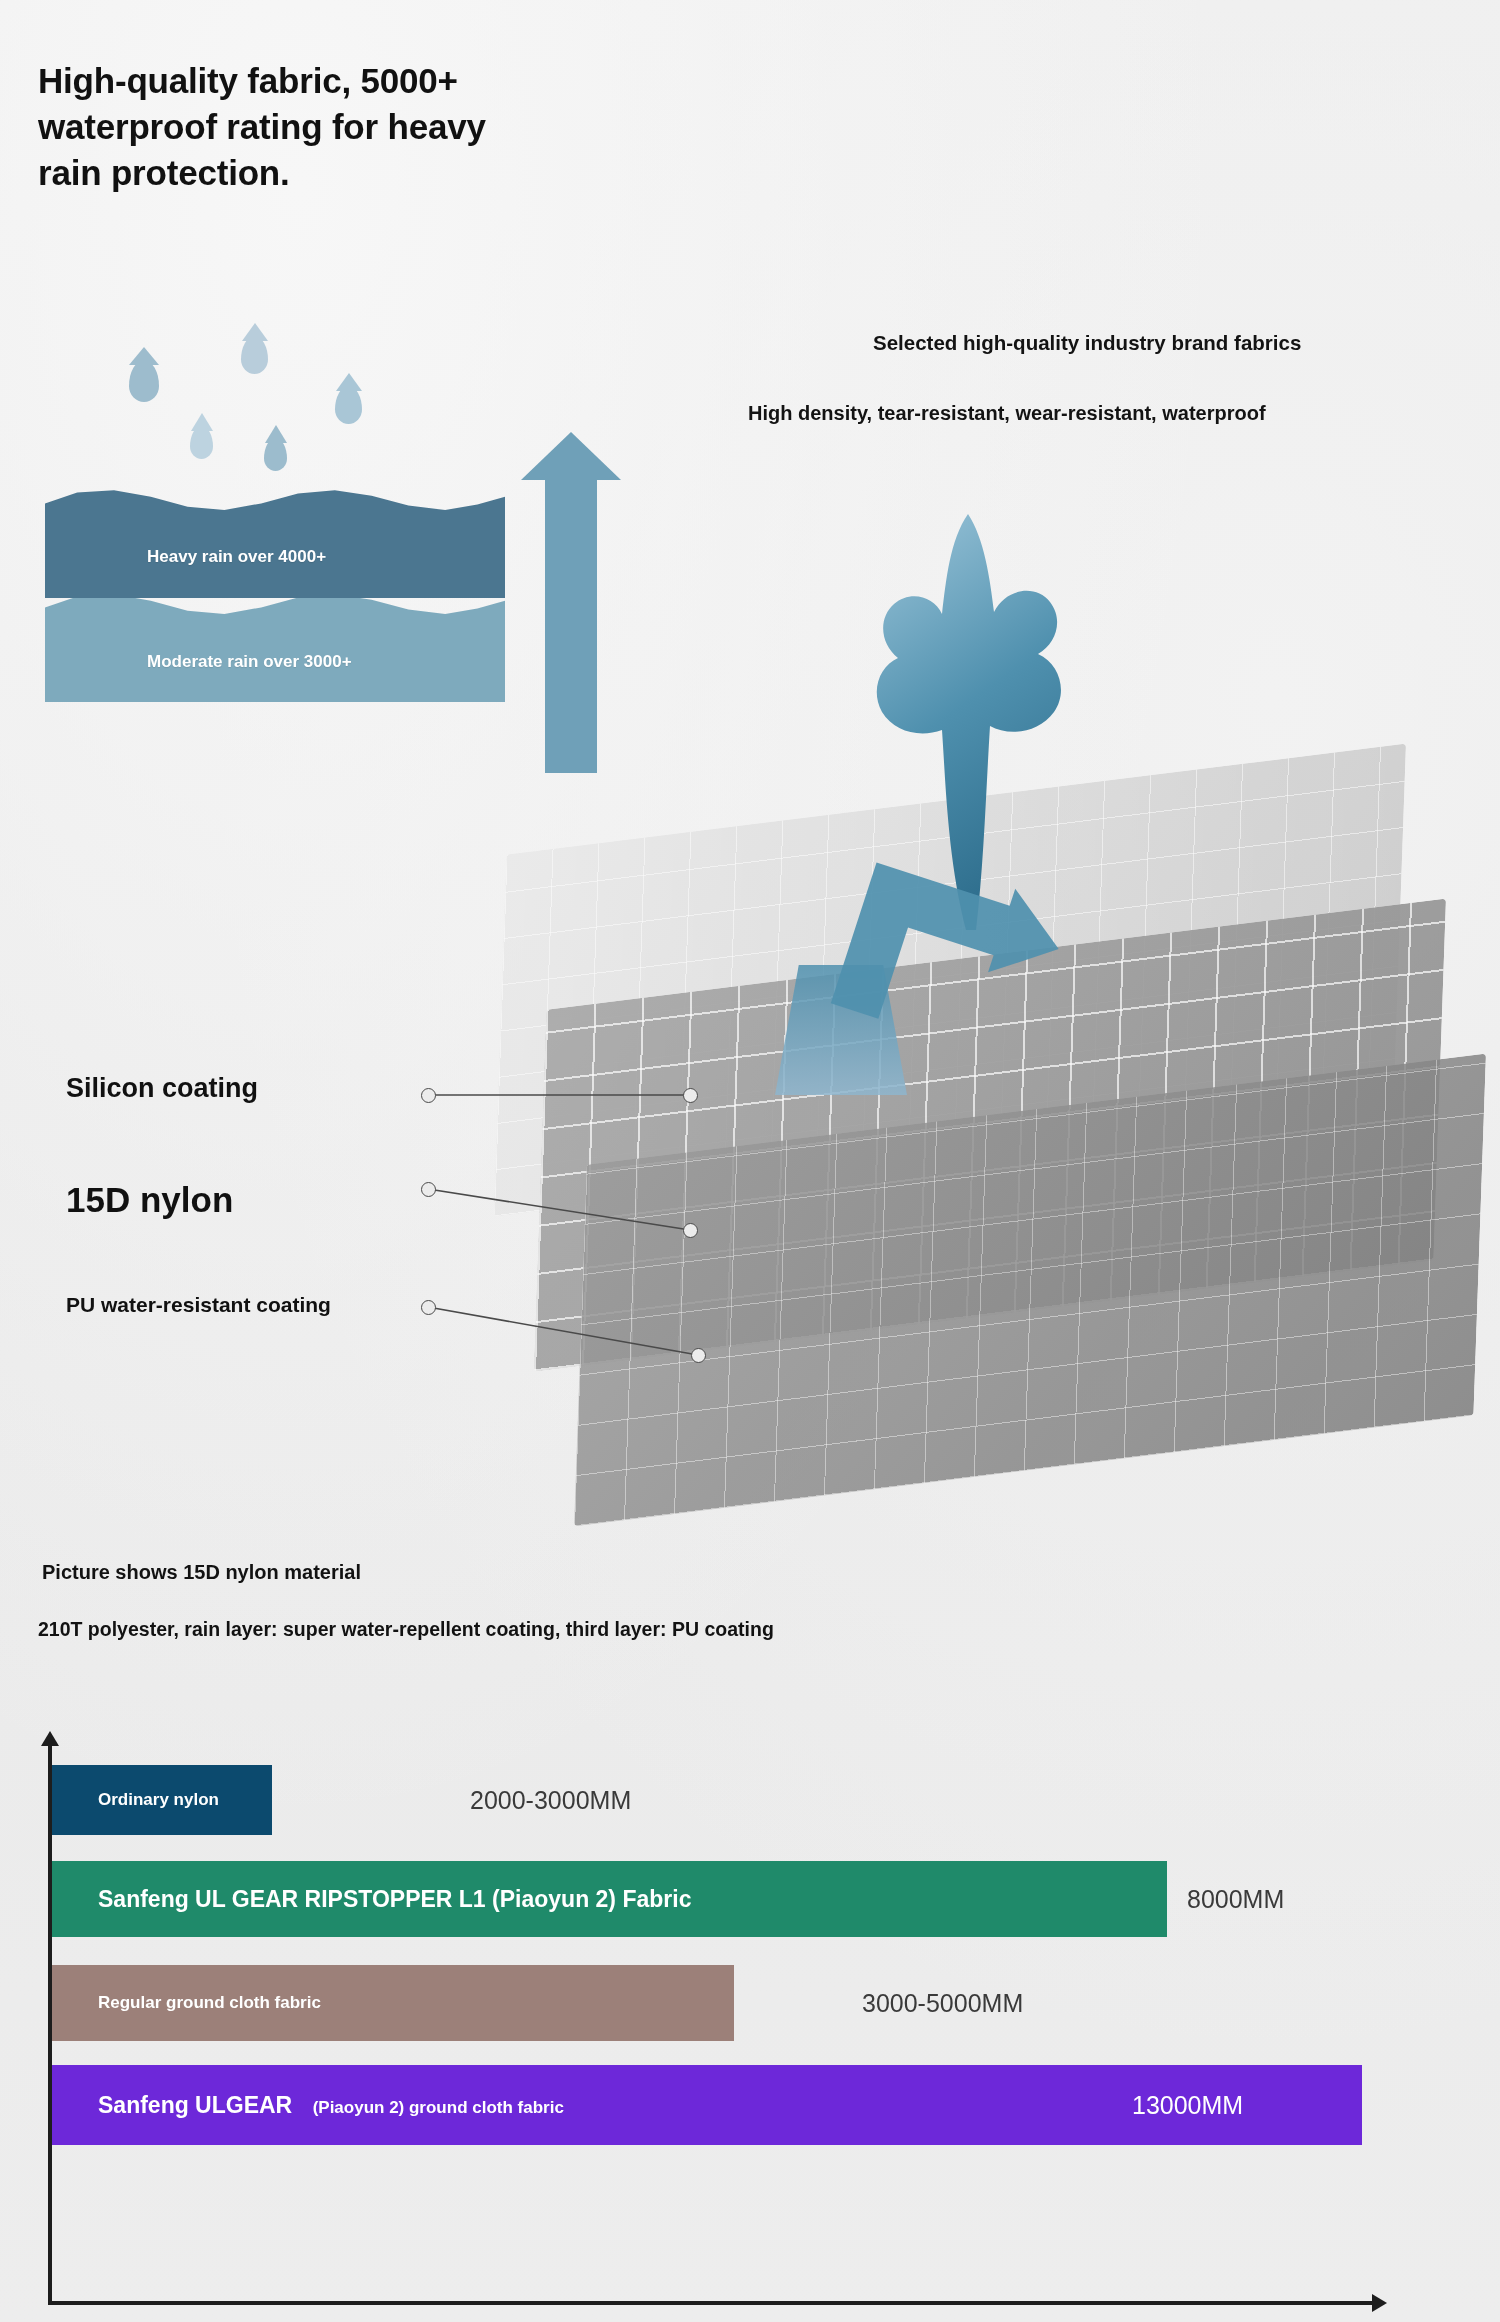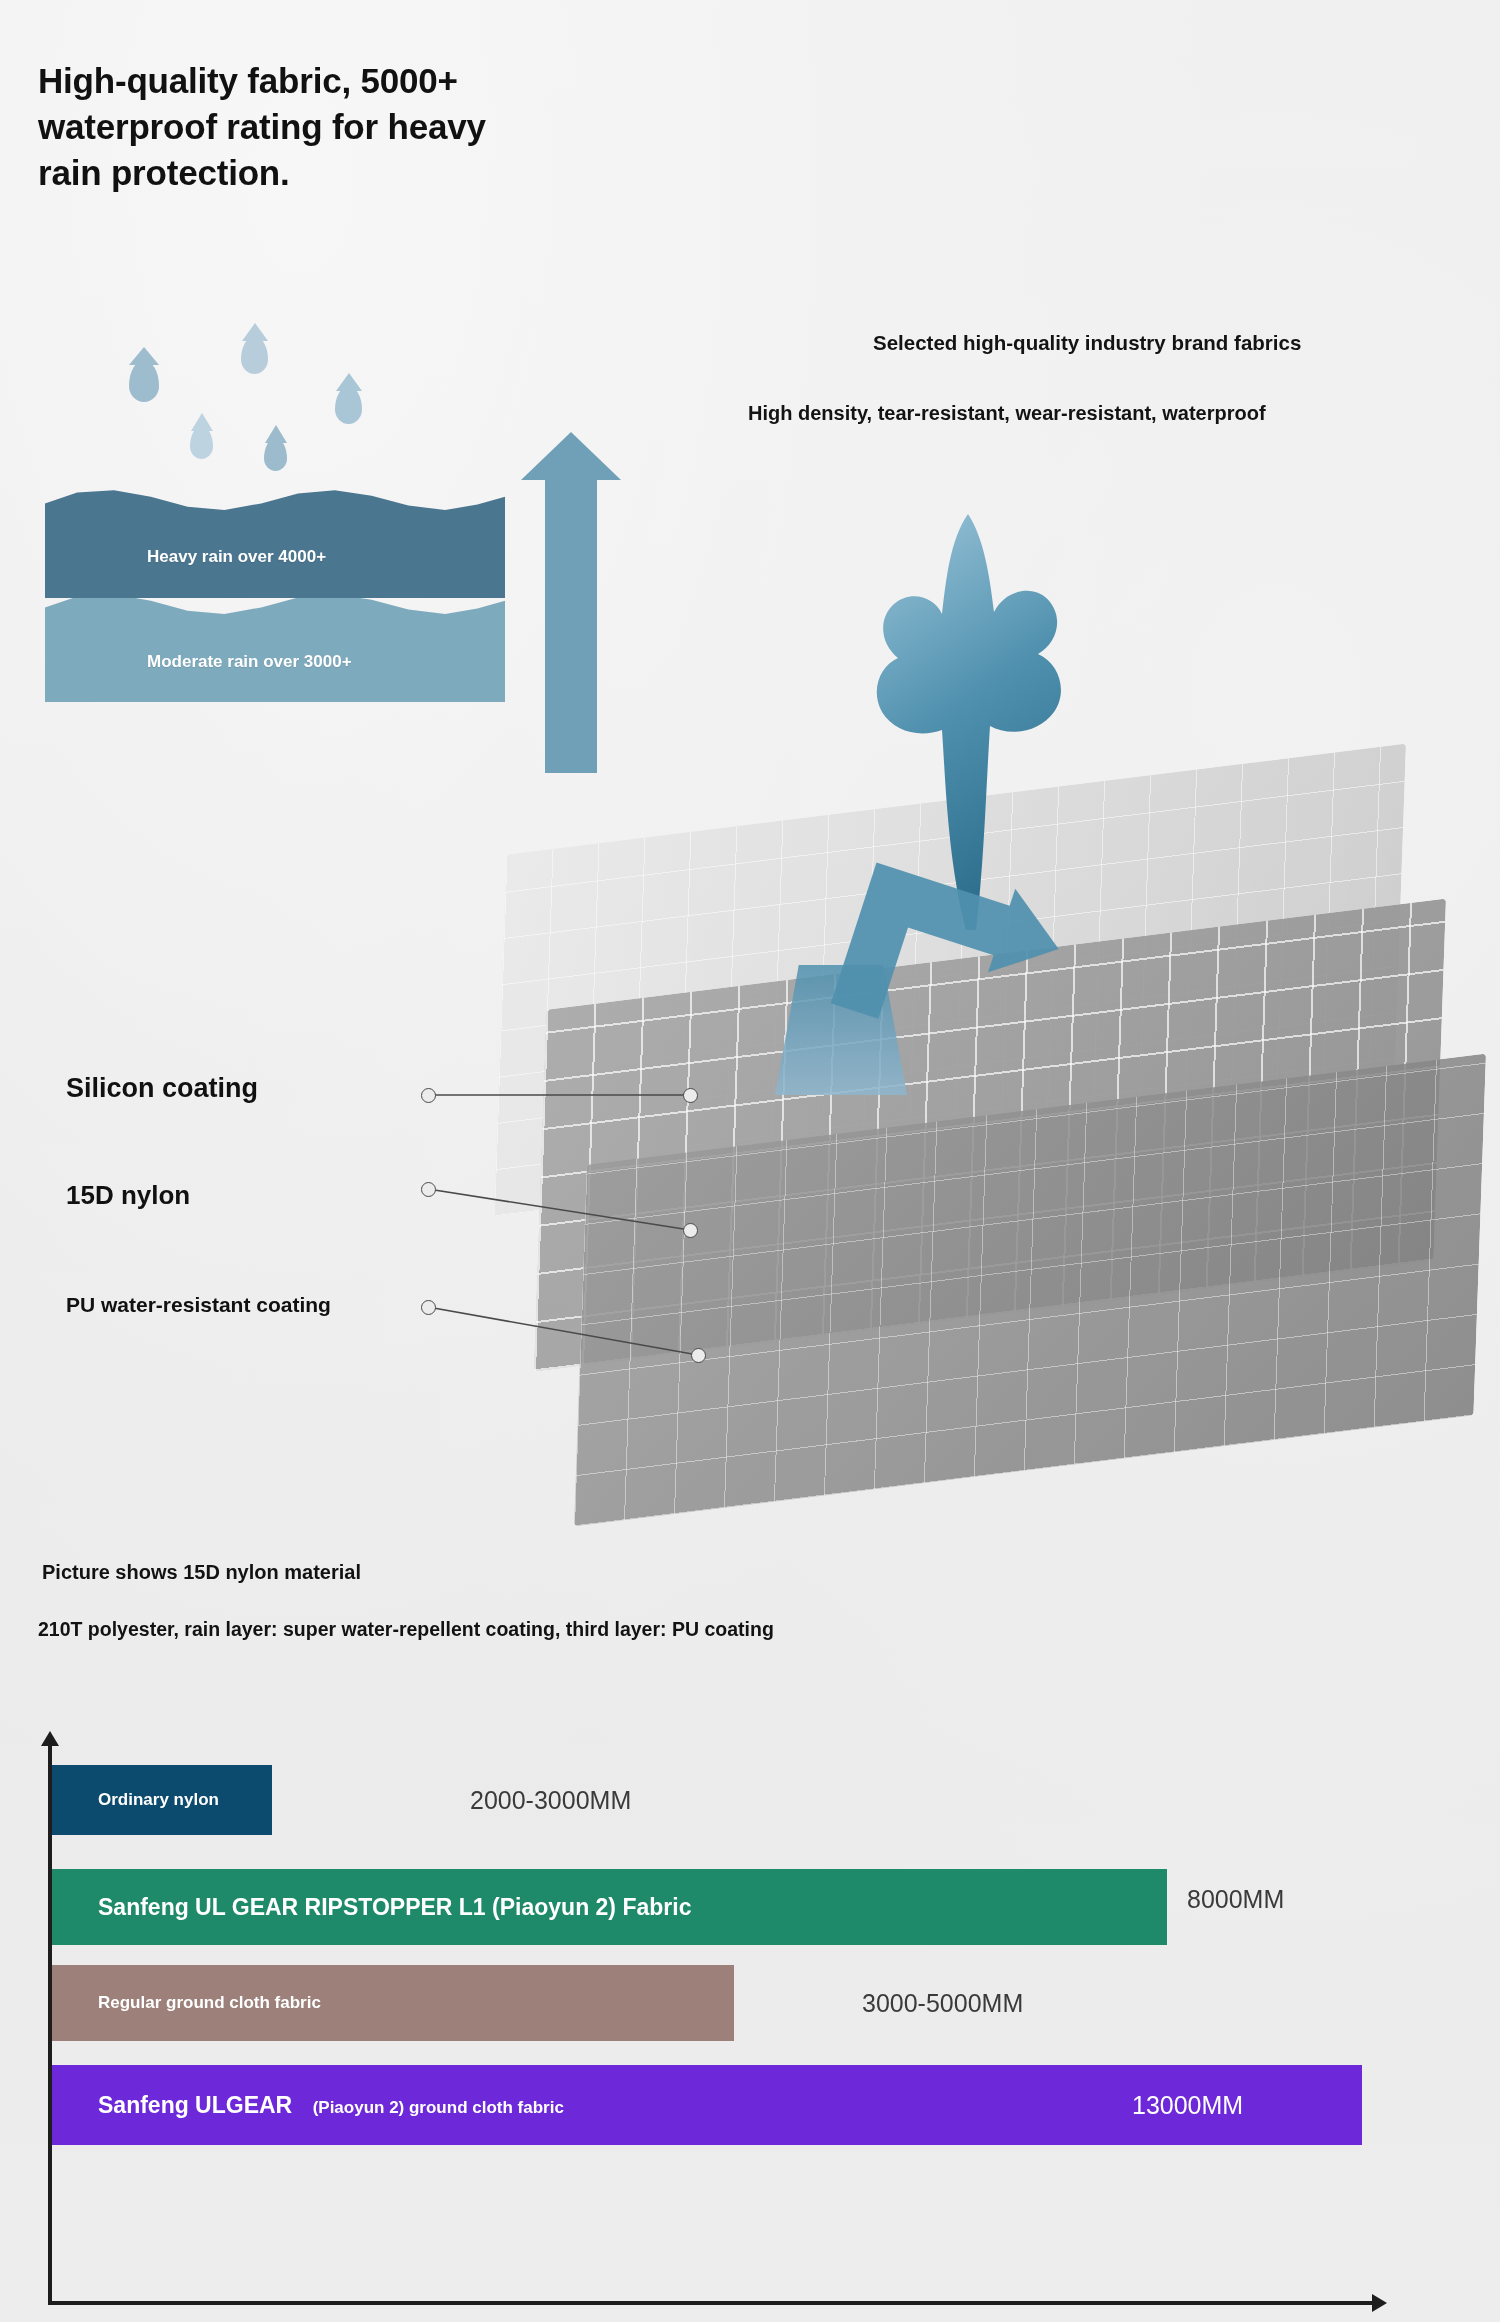--- a/index.html
+++ b/index.html
@@ -209,21 +209,21 @@
   }
 
   
   .callout-label {
     position: absolute;
     font-weight: bold;
     color: #111;
     white-space: nowrap;
   }
   .cl-1 { left: 66px; top: 1073px; font-size: 27px; }
-  .cl-2 { left: 66px; top: 1180px; font-size: 26px; }
+  .cl-2 { left: 66px; top: 1180px; font-size: 35px; }
   .cl-3 { left: 66px; top: 1293px; font-size: 21px; }
 
   .dot {
     position: absolute;
     width: 15px; height: 15px;
     border-radius: 50%;
     background: #ececec;
     border: 1.6px solid #4a4a4a;
   }
 
@@ -305,21 +305,21 @@
     transform: translateY(-50%);
   }
   .val.inside { color: #ffffff; font-size: 25px; }
 
   .r1 { top: 30px;  height: 70px;  }
   .r2 { top: 126px; height: 76px;  }
   .r3 { top: 230px; height: 76px;  }
   .r4 { top: 330px; height: 80px;  }
 
   .r1 .bar { width: 220px; background: #0c4a6e; }
-  .r2 .bar { width: 1115px; background: #1f8a6a; margin-top: 8px; }
+  .r2 .bar { width: 1115px; background: #1f8a6a; }
   .r3 .bar { width: 682px;  background: #9c8079; }
   .r4 .bar { width: 1310px; background: #6d28d9; }
 
   .r1 .val { left: 418px; }
   .r2 .val { left: 1135px; }
   .r3 .val { left: 810px; }
   .r4 .val { left: 1080px; }
 </style>
 </head>
 <body>

